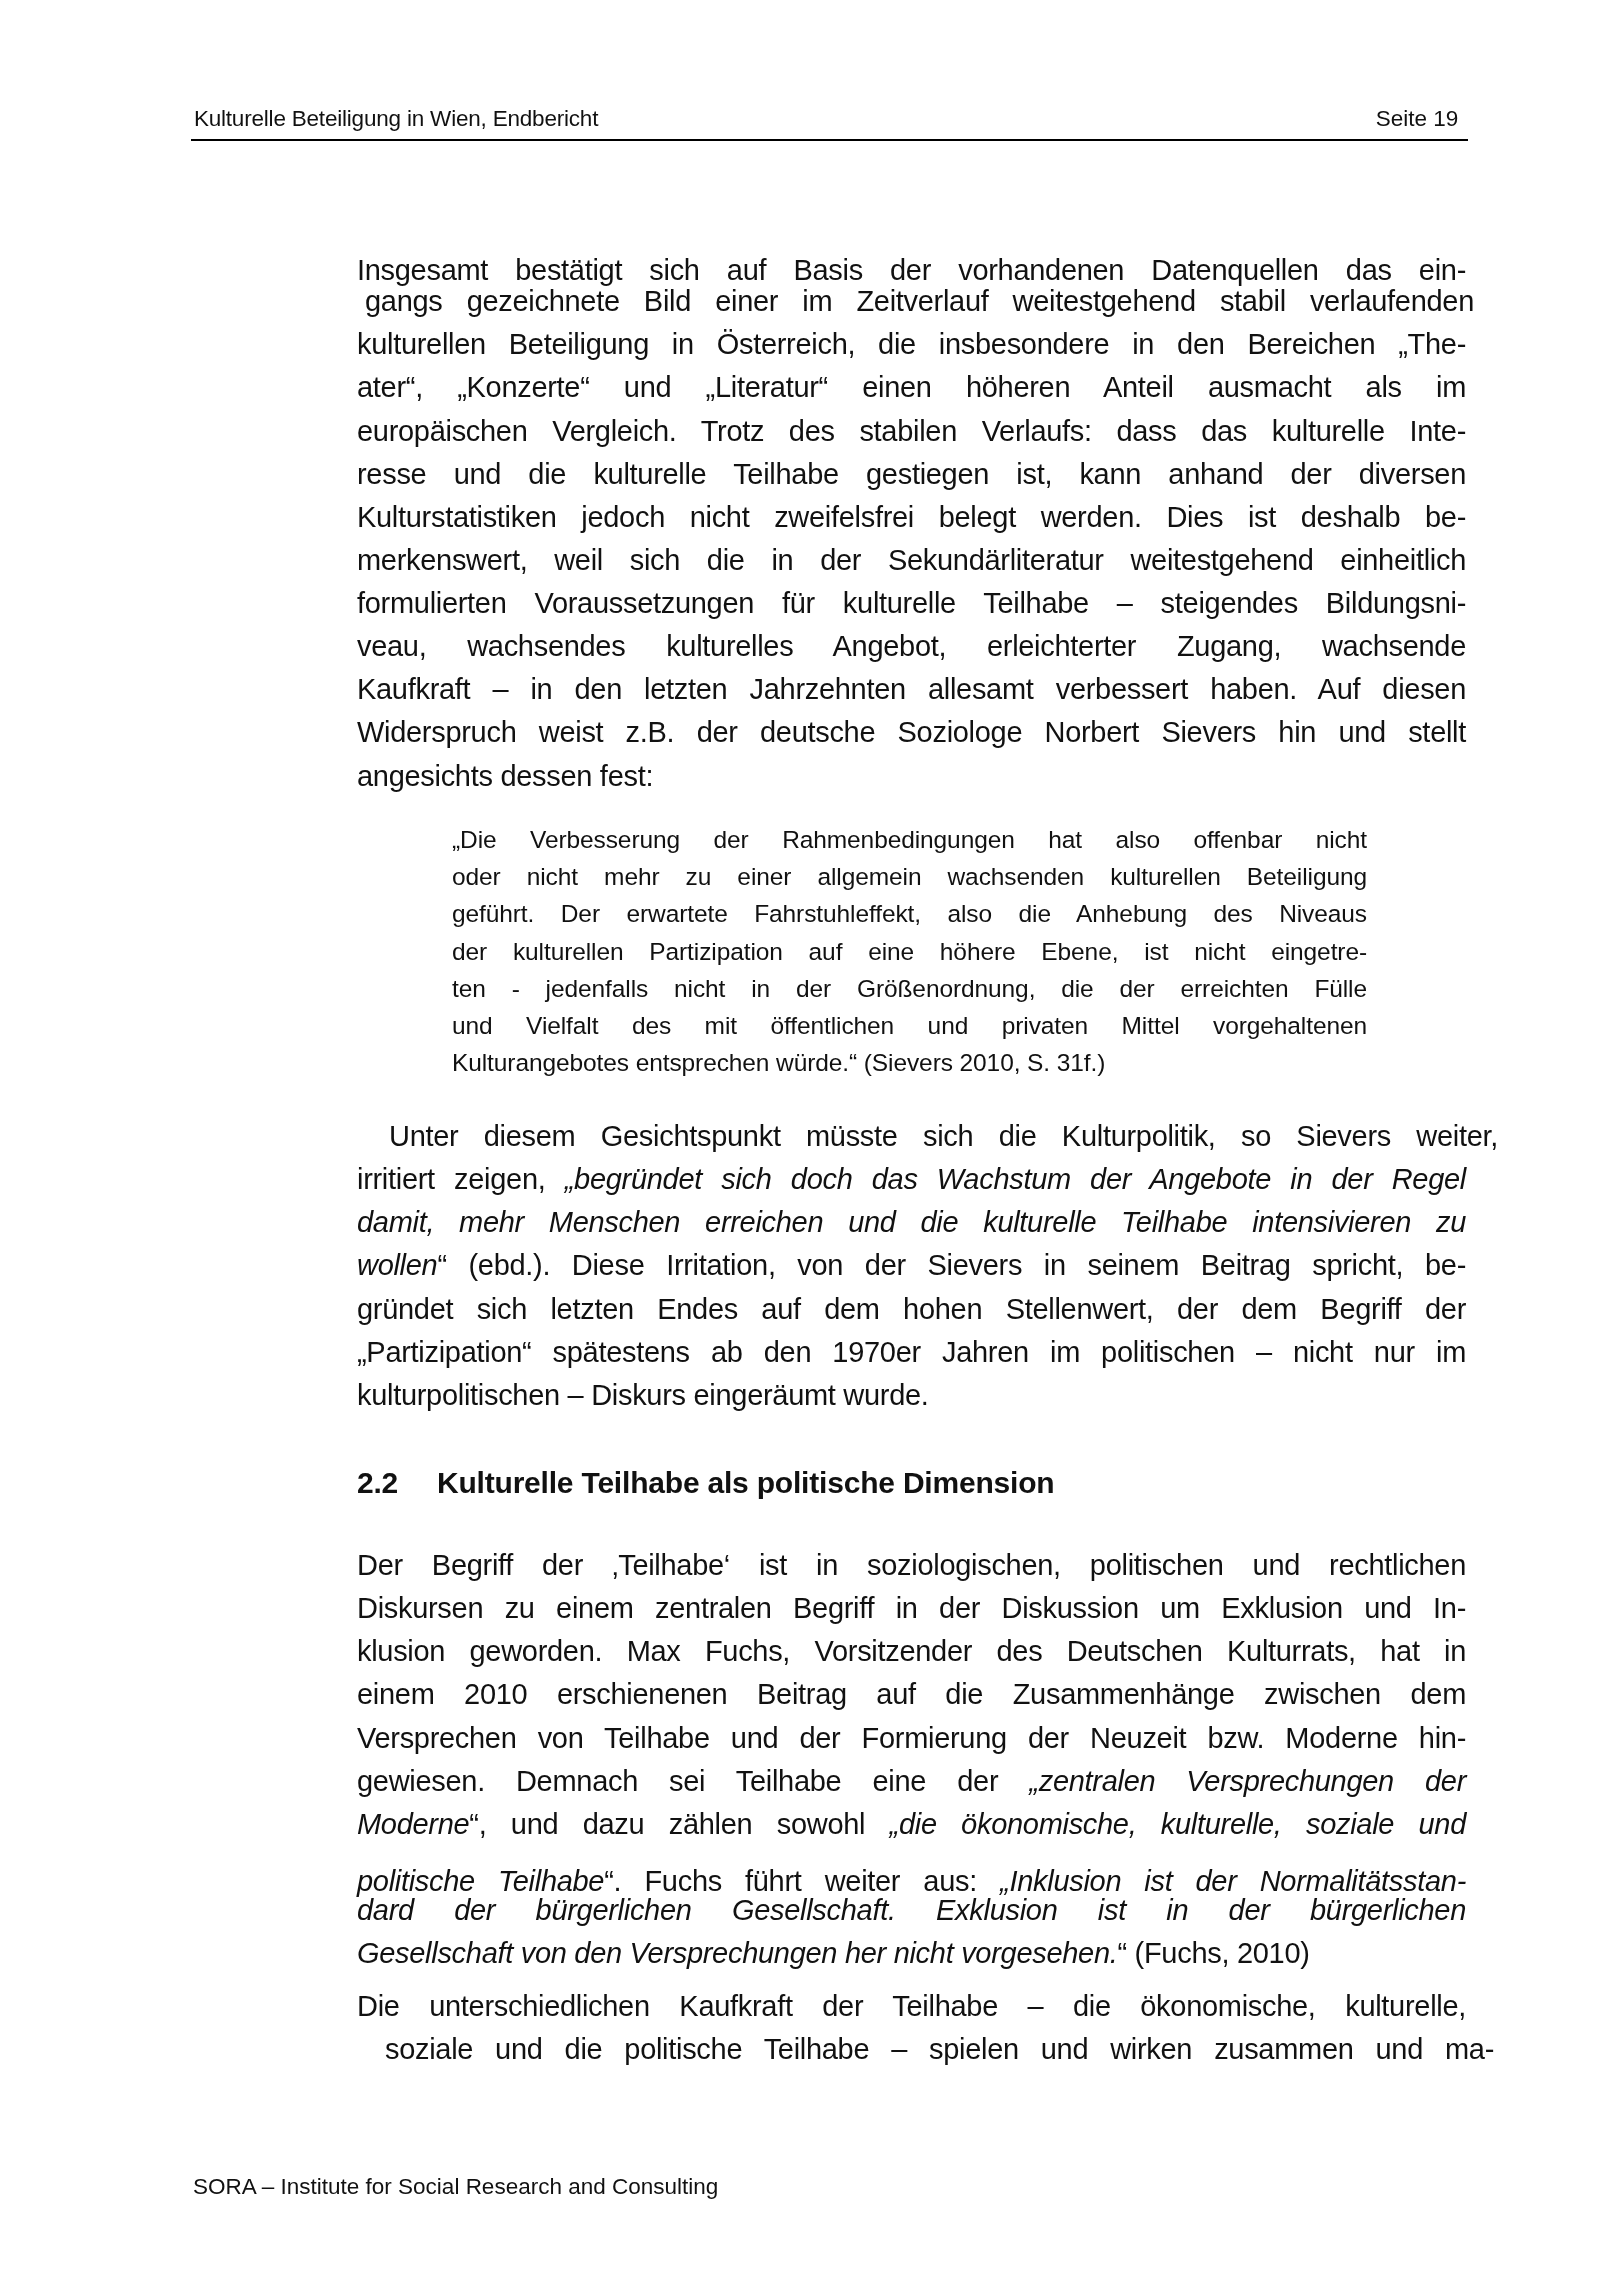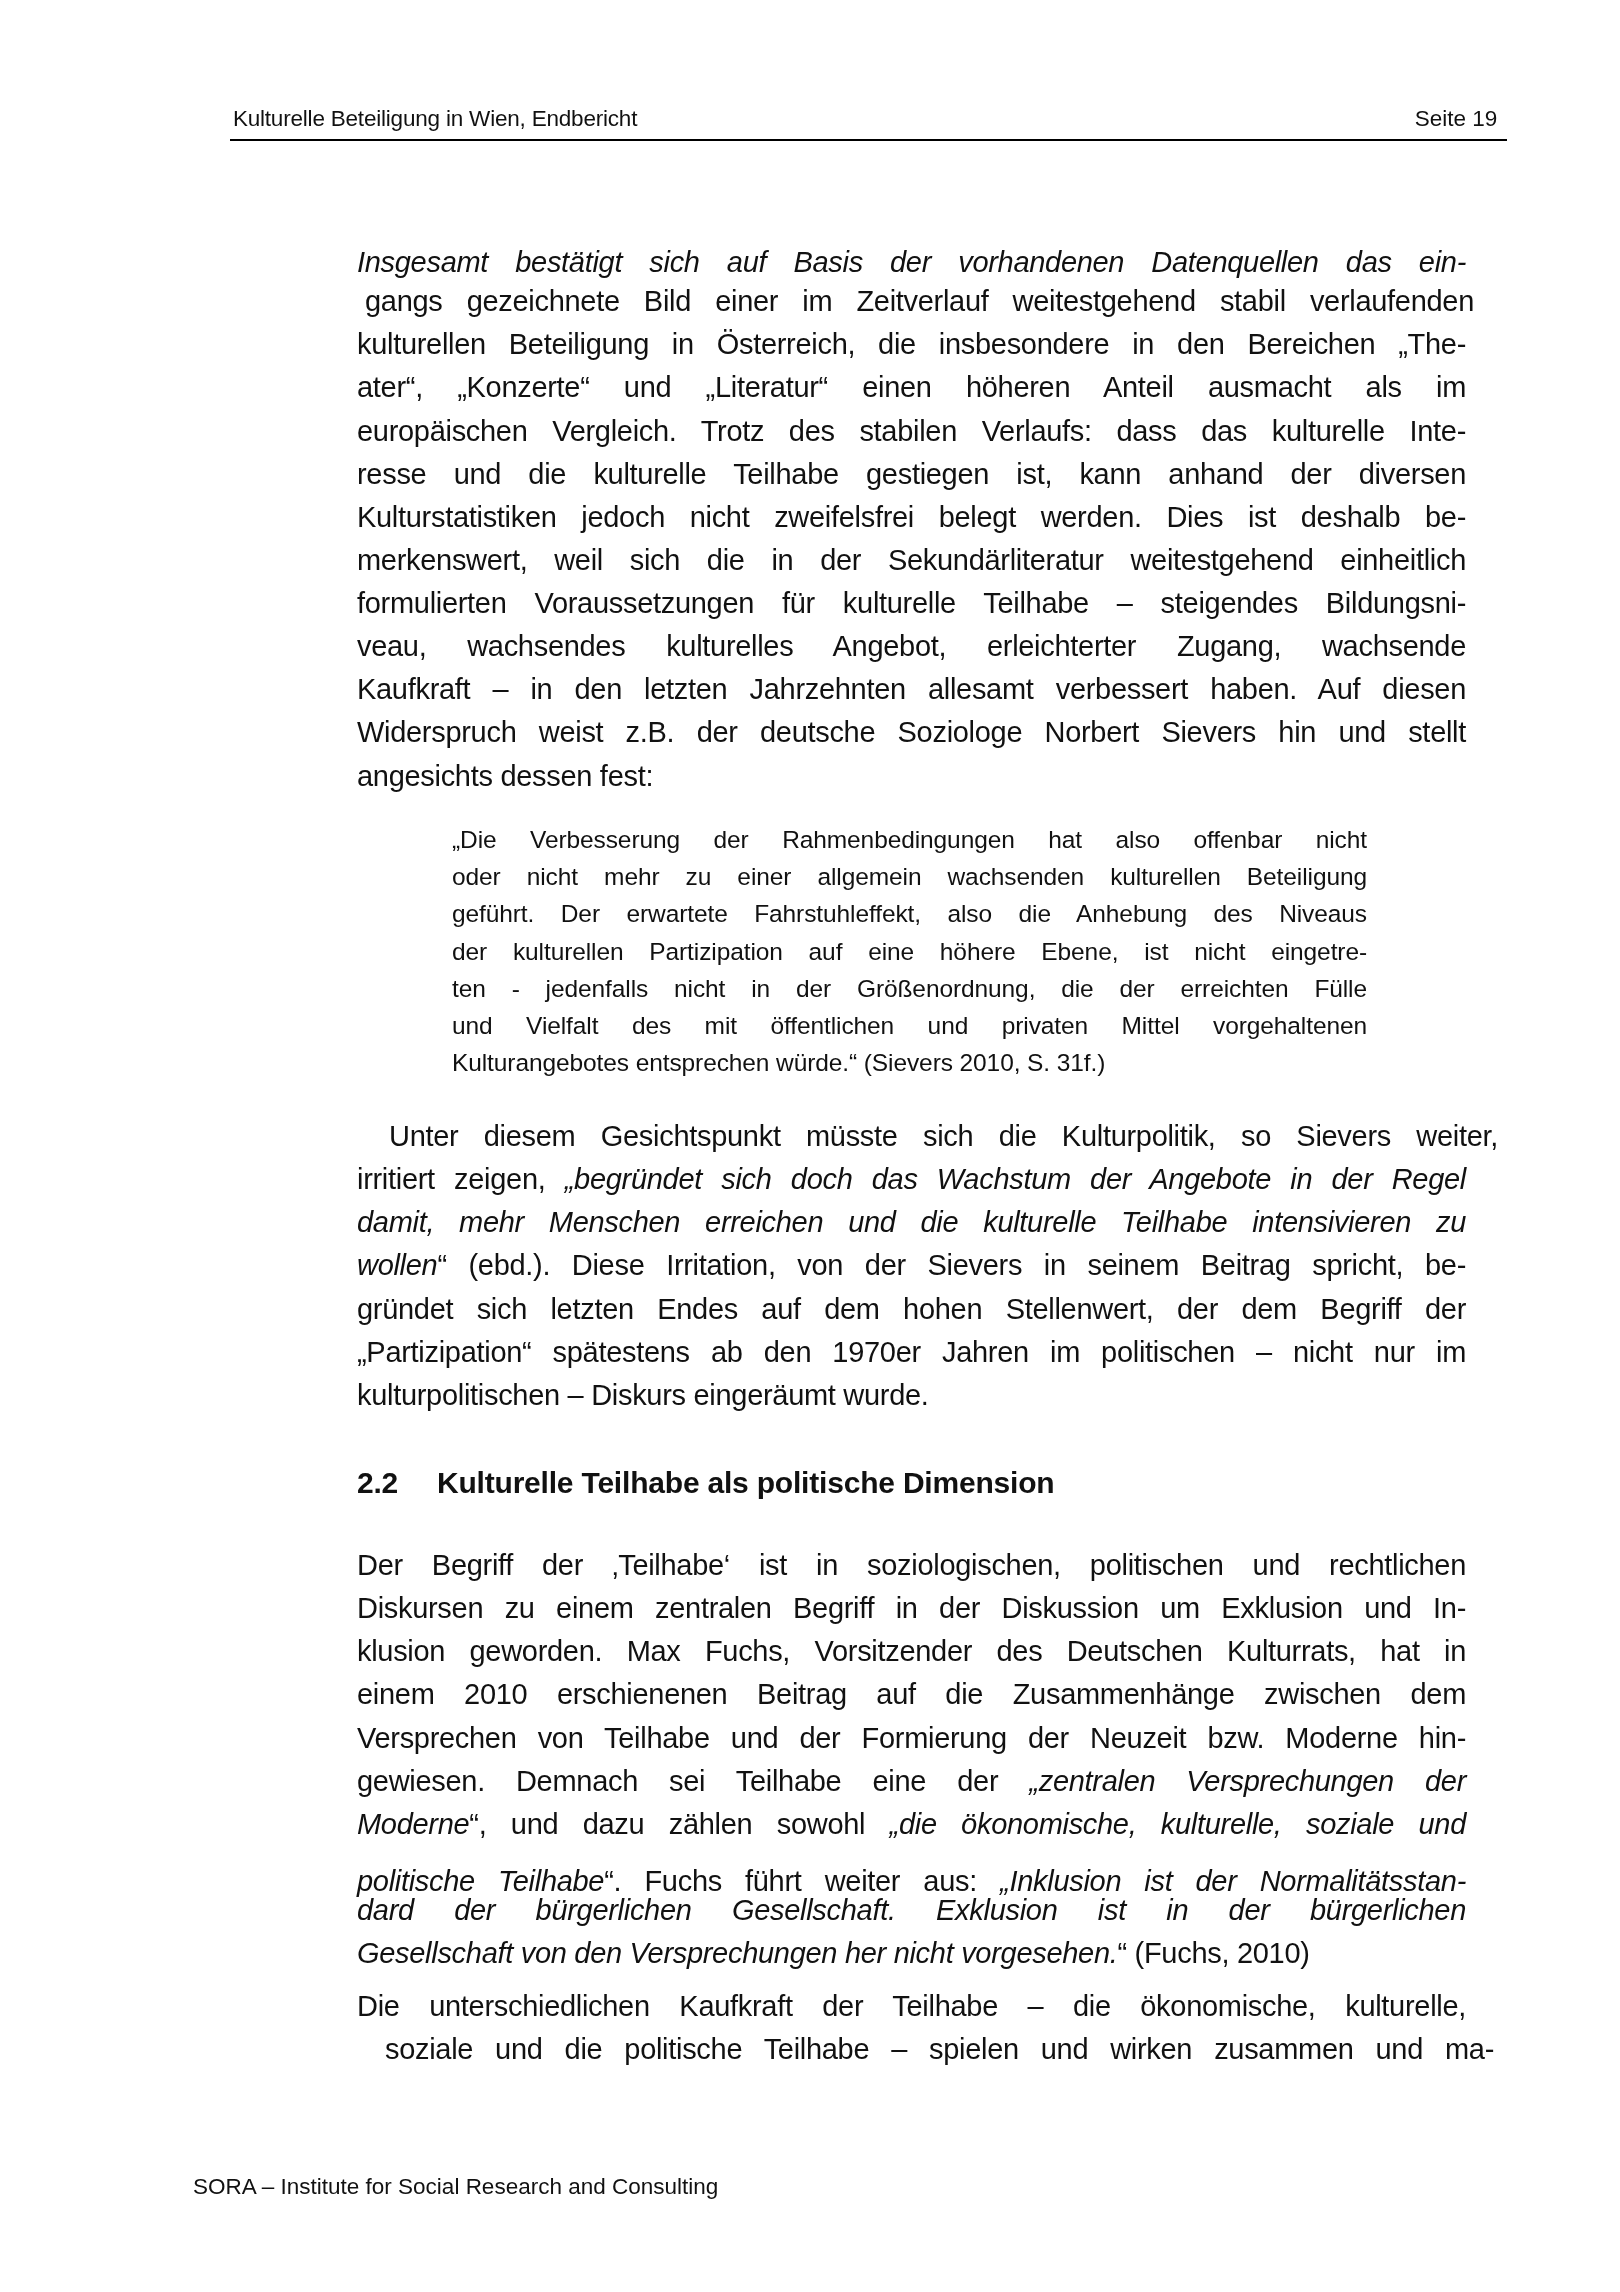--- a/index.html
+++ b/index.html
@@ -1,19 +1,19 @@
 <!DOCTYPE html>
 <html><head>
   <meta charset="utf-8">
   <style>
     html, body { margin: 0; padding: 0; background: #ffffff; }
     body { width: 1620px; height: 2293px; position: relative; overflow: hidden;
            font-family: "Liberation Sans", sans-serif; color: #111111; }
     .page-header { position: absolute; left: 191px; top: 104px; width: 1277px; height: 35px;
-                   border-bottom: 2.9px solid #000; margin-left: 39px; }
+                   border-bottom: 2.9px solid #000; }
     .page-header .title { position: absolute; left: 2.9px; top: 2px; font-size: 22.5px; letter-spacing: -0.2px; }
     .page-header .pageno { position: absolute; right: 9.8px; top: 2px; font-size: 22.5px; }
     .body-col { position: absolute; left: 357px; width: 1109px; }
     .line { position: absolute; left: 0; width: 1109px; font-size: 29px; line-height: 39px; height: 39px;
             white-space: nowrap; text-align: justify; text-align-last: justify; letter-spacing: -0.3px; }
     .line.last { text-align-last: left; }
     .quote { position: absolute; left: 452px; width: 915px; }
     .qline { position: absolute; left: 0; width: 915px; font-size: 24.5px; line-height: 33px; height: 33px;
              white-space: nowrap; text-align: justify; text-align-last: justify; letter-spacing: -0.1px; }
     .qline.last { text-align-last: left; }
@@ -24,21 +24,21 @@
   </style>
 </head>
 <body>
 
 <div class="page-header">
   <span class="title">Kulturelle Beteiligung in Wien, Endbericht</span>
   <span class="pageno">Seite 19</span>
 </div>
 
 <div class="body-col" style="top:239px;">
-  <div class="line" style="top:4px;font-style:italic;">Insgesamt bestätigt sich auf Basis der vorhandenen Datenquellen das ein-</div>
+  <div class="line" style="top:12px;">Insgesamt bestätigt sich auf Basis der vorhandenen Datenquellen das ein-</div>
   <div class="line" style="top:43px;margin-left:8px;">gangs gezeichnete Bild einer im Zeitverlauf weitestgehend stabil verlaufenden</div>
   <div class="line" style="top:86px;">kulturellen Beteiligung in Österreich, die insbesondere in den Bereichen „The-</div>
   <div class="line" style="top:129px;">ater“, „Konzerte“ und „Literatur“ einen höheren Anteil ausmacht als im</div>
   <div class="line" style="top:173px;">europäischen Vergleich. Trotz des stabilen Verlaufs: dass das kulturelle Inte-</div>
   <div class="line" style="top:216px;">resse und die kulturelle Teilhabe gestiegen ist, kann anhand der diversen</div>
   <div class="line" style="top:259px;">Kulturstatistiken jedoch nicht zweifelsfrei belegt werden. Dies ist deshalb be-</div>
   <div class="line" style="top:302px;">merkenswert, weil sich die in der Sekundärliteratur weitestgehend einheitlich</div>
   <div class="line" style="top:345px;">formulierten Voraussetzungen für kulturelle Teilhabe – steigendes Bildungsni-</div>
   <div class="line" style="top:388px;">veau, wachsendes kulturelles Angebot, erleichterter Zugang, wachsende</div>
   <div class="line" style="top:431px;">Kaufkraft – in den letzten Jahrzehnten allesamt verbessert haben. Auf diesen</div>

